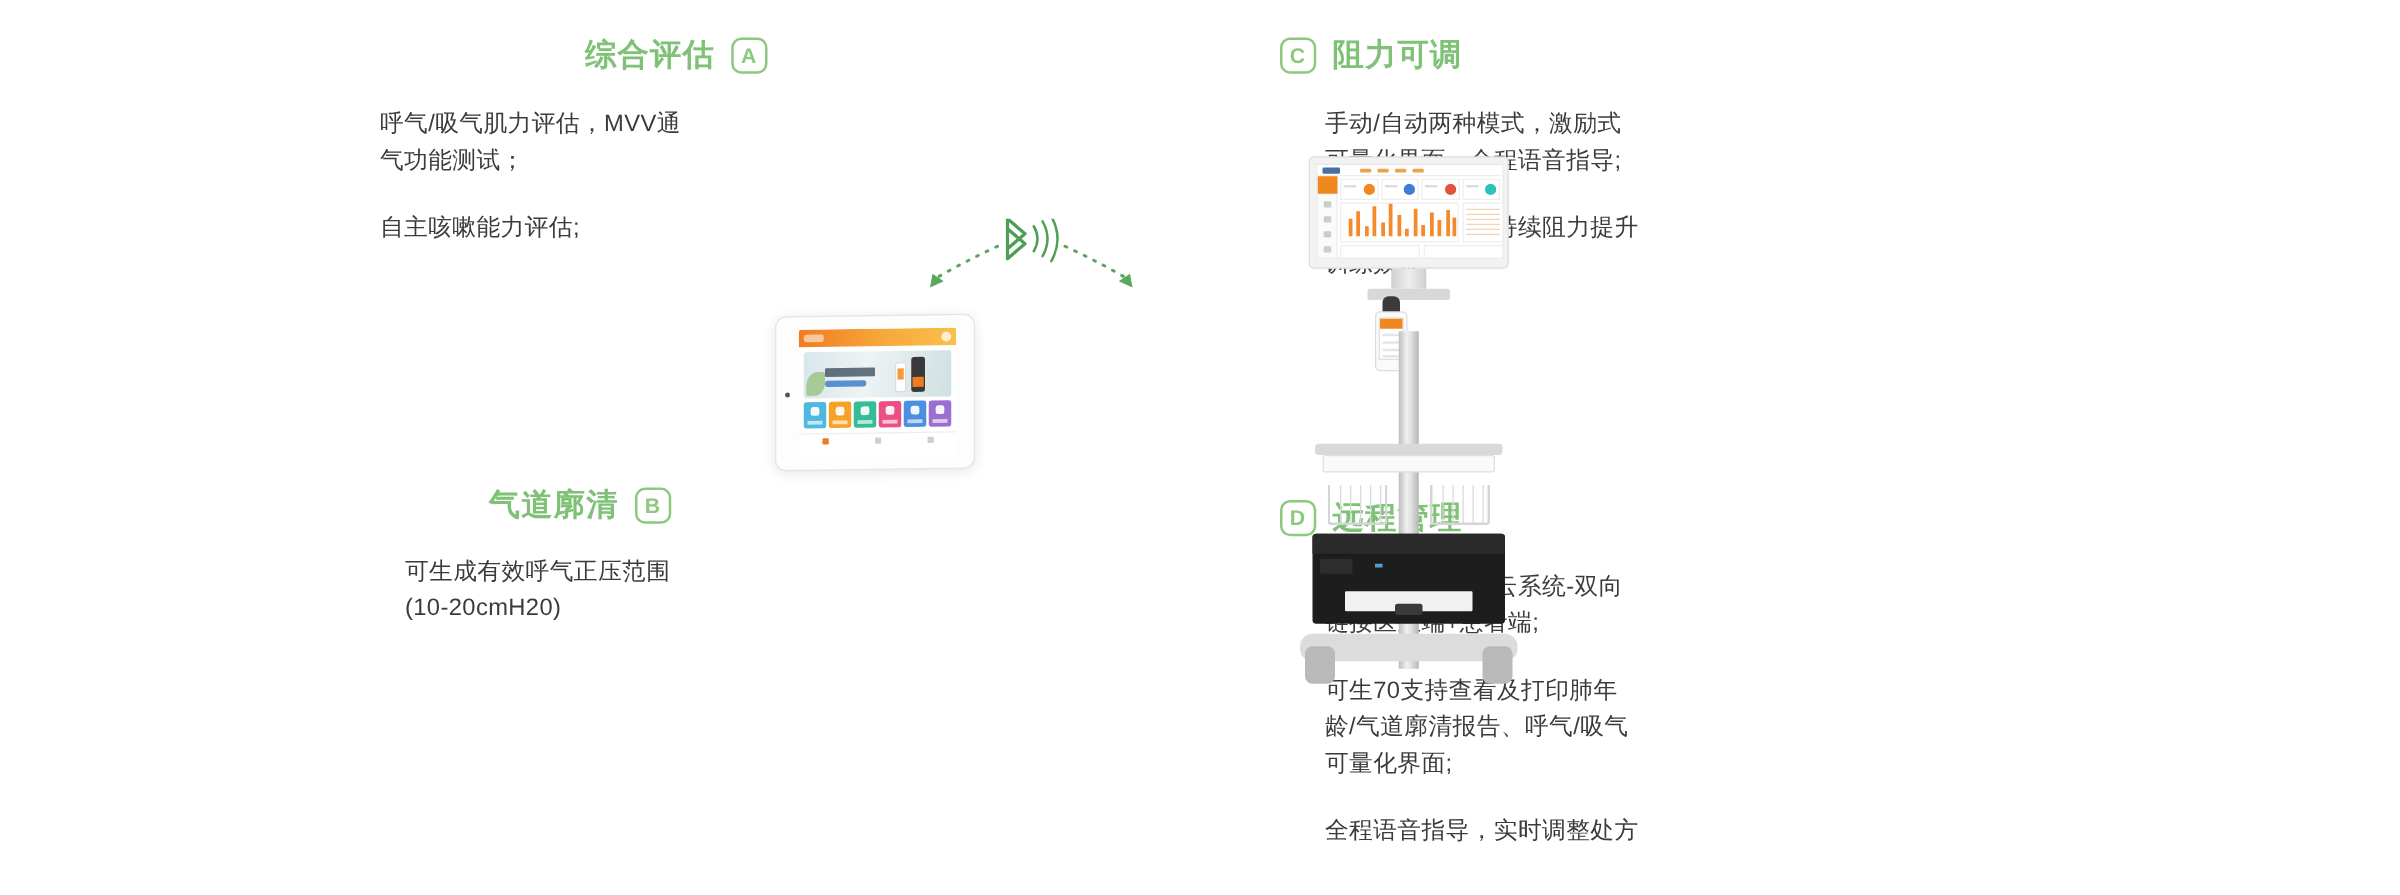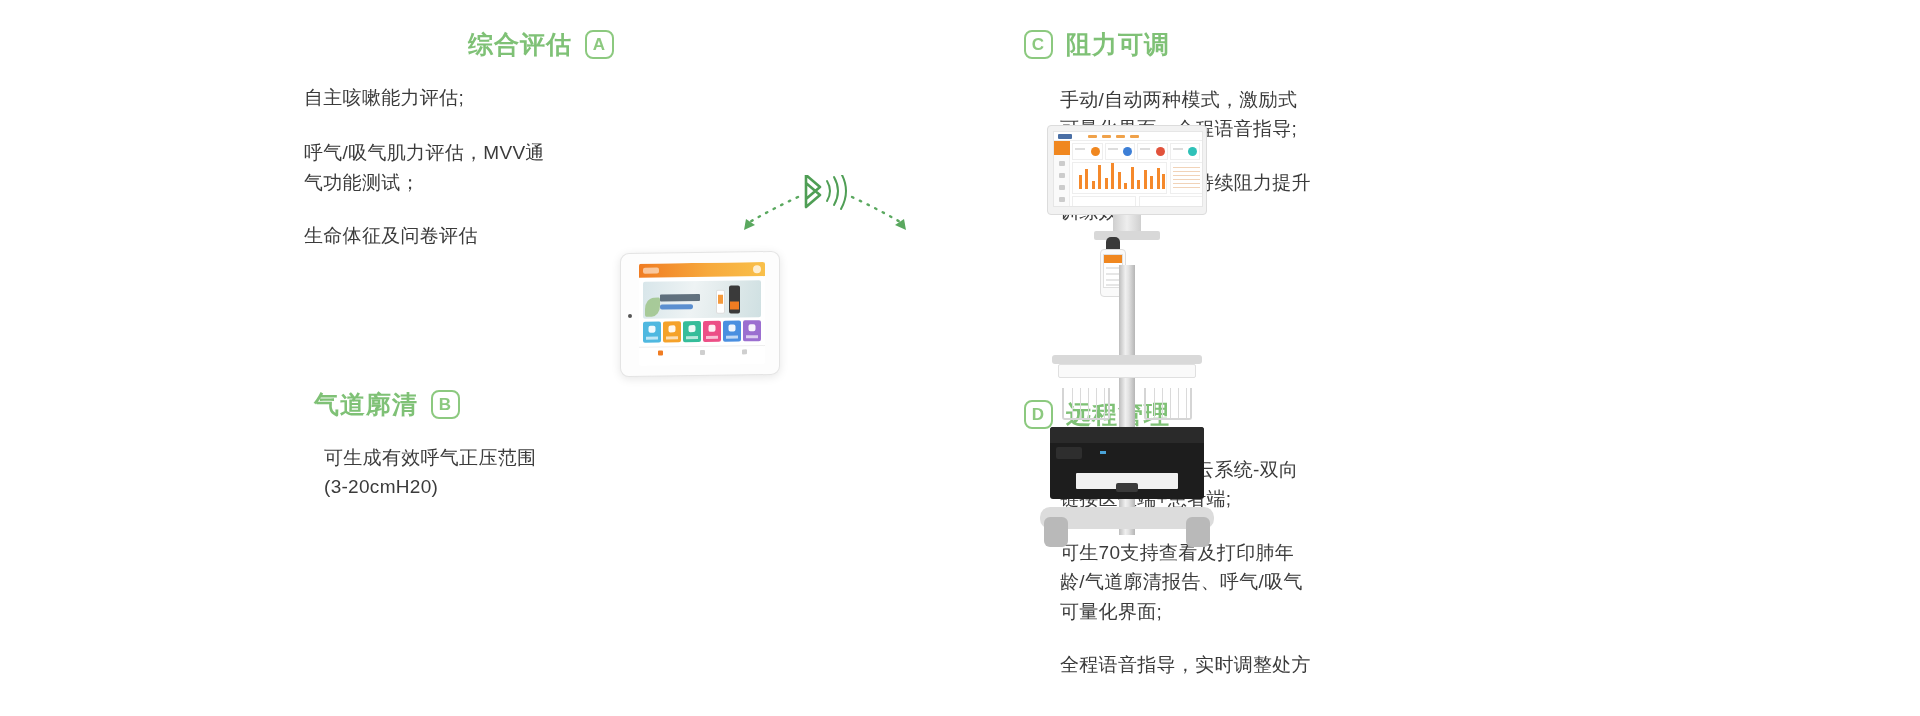--- a/index.html
+++ b/index.html
@@ -26,21 +26,21 @@
     line-height: 1; font-family: "Liberation Sans", sans-serif;
   }
   .para {
     font-size: 19px; color: #3b3b3b; line-height: 1.55;
     letter-spacing: .3px; margin-top: 26px; white-space: pre-line;
   }
   .para.gap { margin-top: 24px; }
   #blockA { left: 280px; top: 30px; width: 310px; }
   #blockA .sec-head { justify-content: flex-end; }
   #blockB { left: 290px; top: 390px; width: 300px; }
-  #blockB .sec-head { justify-content: flex-start; }
+  #blockB .sec-head { justify-content: center; }
   #blockB .para { padding-left: 10px; }
   #blockC { left: 1000px; top: 30px; width: 330px; }
   #blockC .para { padding-left: 36px; }
   #blockD { left: 1000px; top: 400px; width: 340px; }
   #blockD .para { padding-left: 36px; }
 
   
   .bt-wrap { position: absolute; left: 700px; top: 175px; width: 200px; height: 70px; }
 
   
@@ -131,33 +131,32 @@
 </head>
 <body>
 
 <div class="stage">
 
   <div class="block" id="blockA">
     <div class="sec-head">
       <span>综合评估</span>
       <span class="badge">A</span>
     </div>
-    <div class="para gap">自主咳嗽能力评估;</div>
     <div class="para">呼气/吸气肌力评估，MVV通
 气功能测试；</div>
-    <div class="para gap">生命体征及问卷评估</div>
+    <div class="para gap">自主咳嗽能力评估;</div>
   </div>
 
   <div class="block" id="blockB">
     <div class="sec-head">
       <span>气道廓清</span>
       <span class="badge">B</span>
     </div>
     <div class="para gap">可生成有效呼气正压范围
-(3-20cmH20)</div>
+(10-20cmH20)</div>
   </div>
 
   <div class="block" id="blockC">
     <div class="sec-head">
       <span class="badge">C</span>
       <span>阻力可调</span>
     </div>
     <div class="para">手动/自动两种模式，激励式
 可量化界面，全程语音指导;</div>
     <div class="para gap">渐减式流阻负荷持续阻力提升

